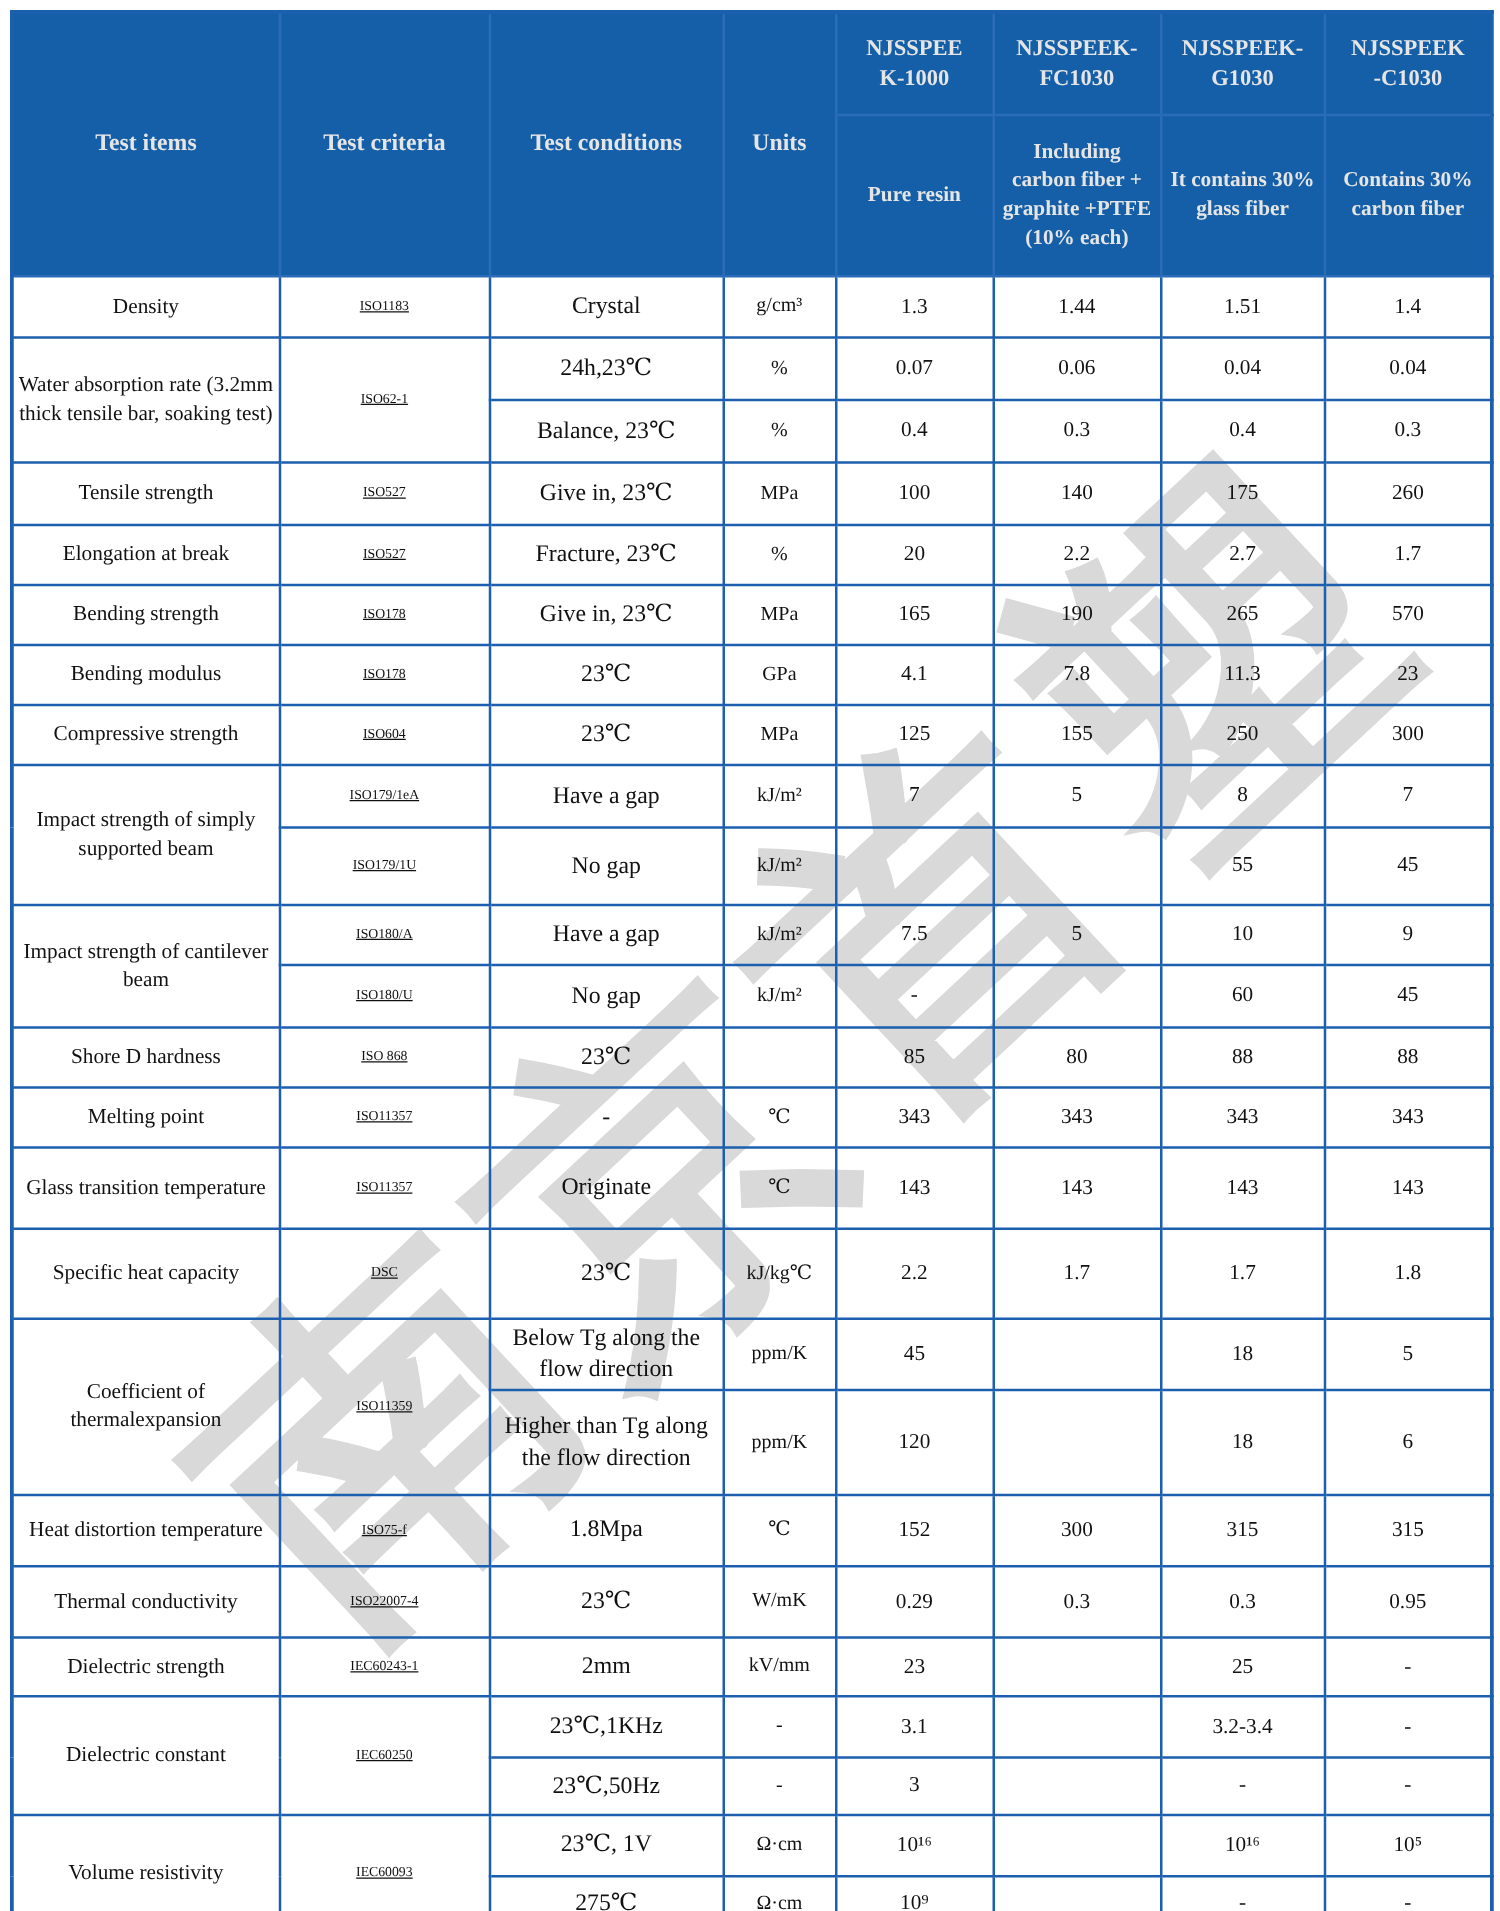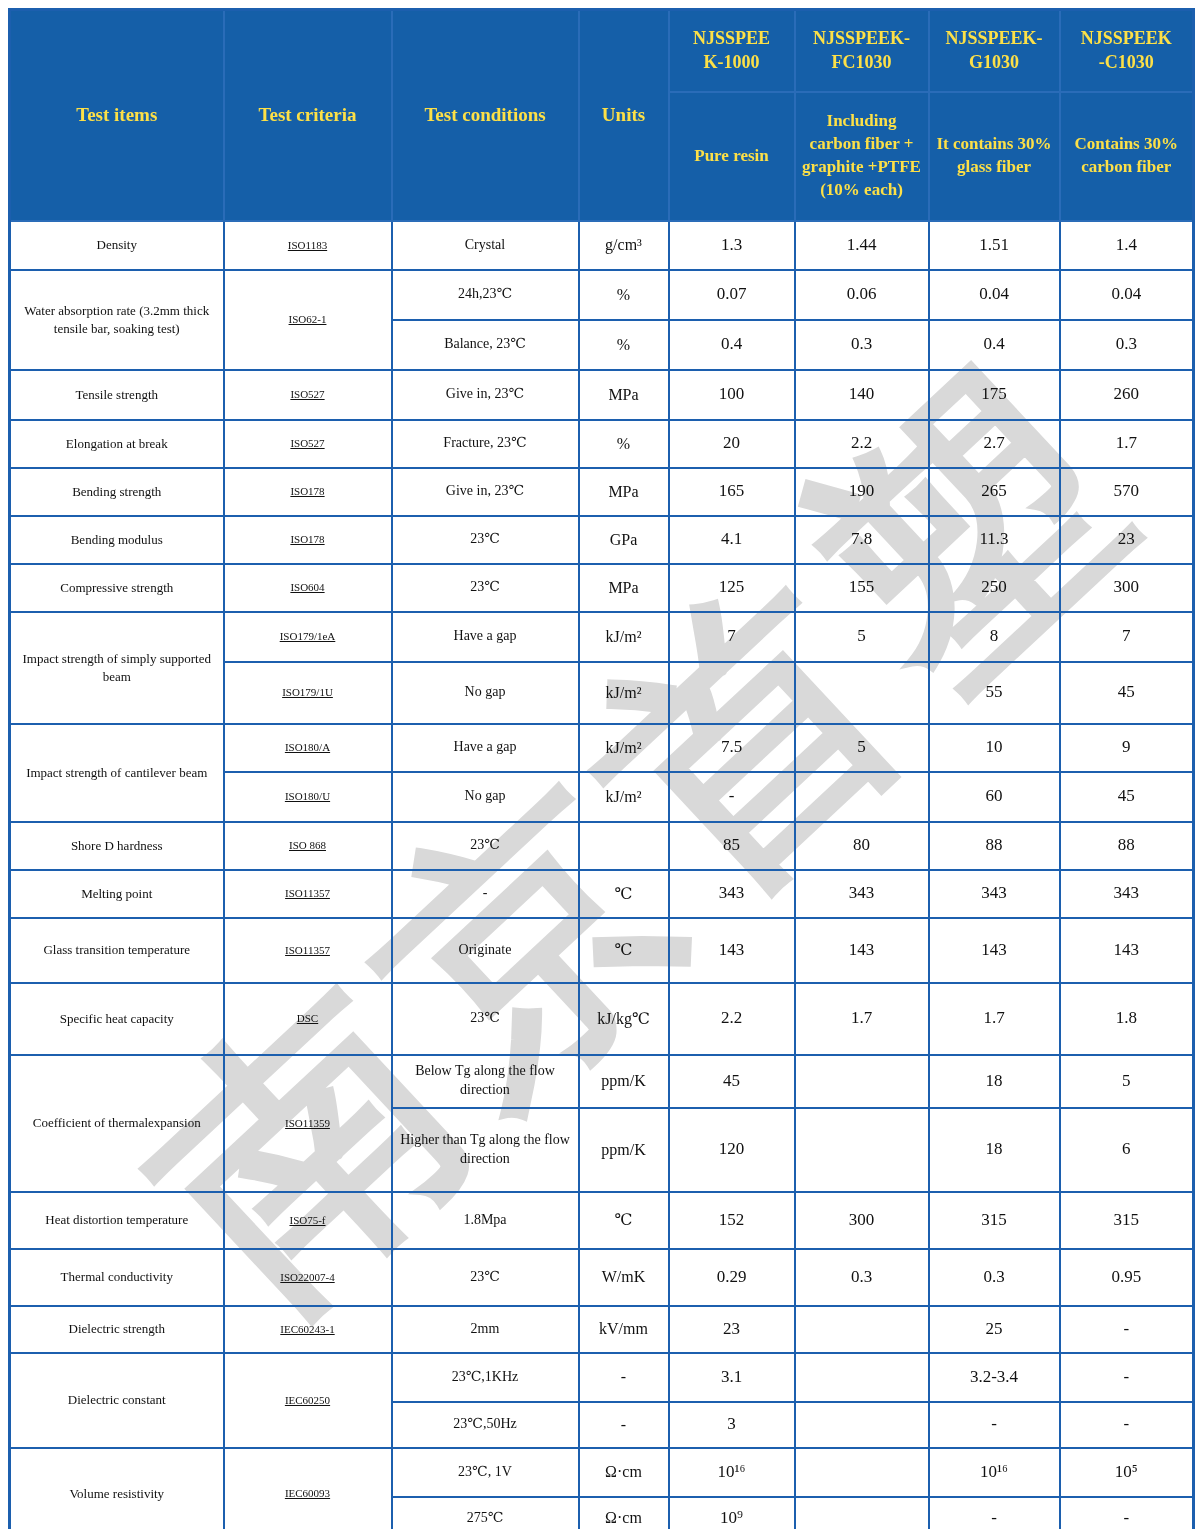--- a/index.html
+++ b/index.html
@@ -45,30 +45,30 @@
     text-align:center;
     vertical-align:middle;
     padding:2px 4px;
     font-size:17px;
     color:#111;
     background:transparent;
     line-height:1.35;
   }
   thead th{
     background:var(--header-bg);
-    color:#fde047;
+    color:#e5e5e5;
     font-weight:bold;
     border:2px solid #2a6cb8;
   }
   .head-main{font-size:19px;}
   .pname{font-size:18px;white-space:pre-line;line-height:1.3;}
   .pdesc{font-size:17px;line-height:1.35;}
-  td.c-item{font-size:13px;}
+  td.c-item{font-size:17px;}
   td.c-crit{font-size:11px;text-decoration:underline;}
-  td.c-cond{font-size:14px;}
+  td.c-cond{font-size:19px;}
   td.c-unit{font-size:16px;}
   td.c-val{font-size:17px;}
 </style>
 </head>
 <body>
 
 <div class="watermark">南京首塑</div>
 
 <table class="spec">
   <colgroup>

